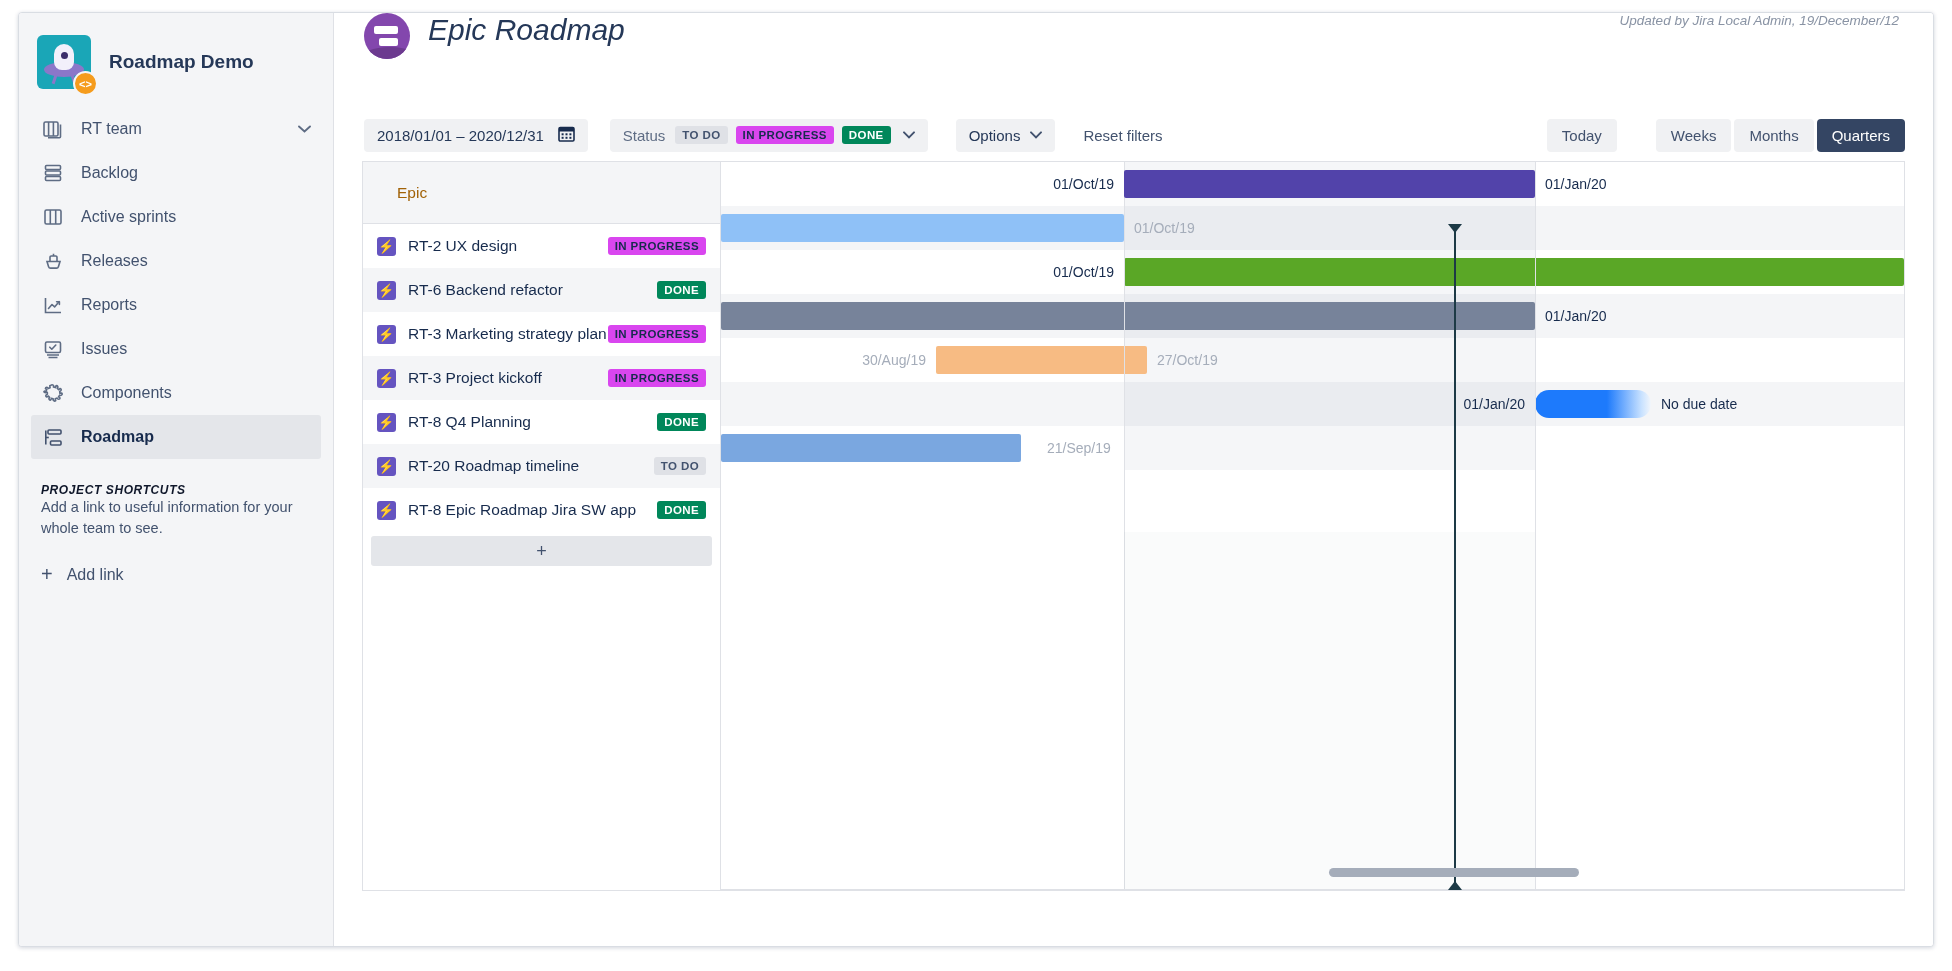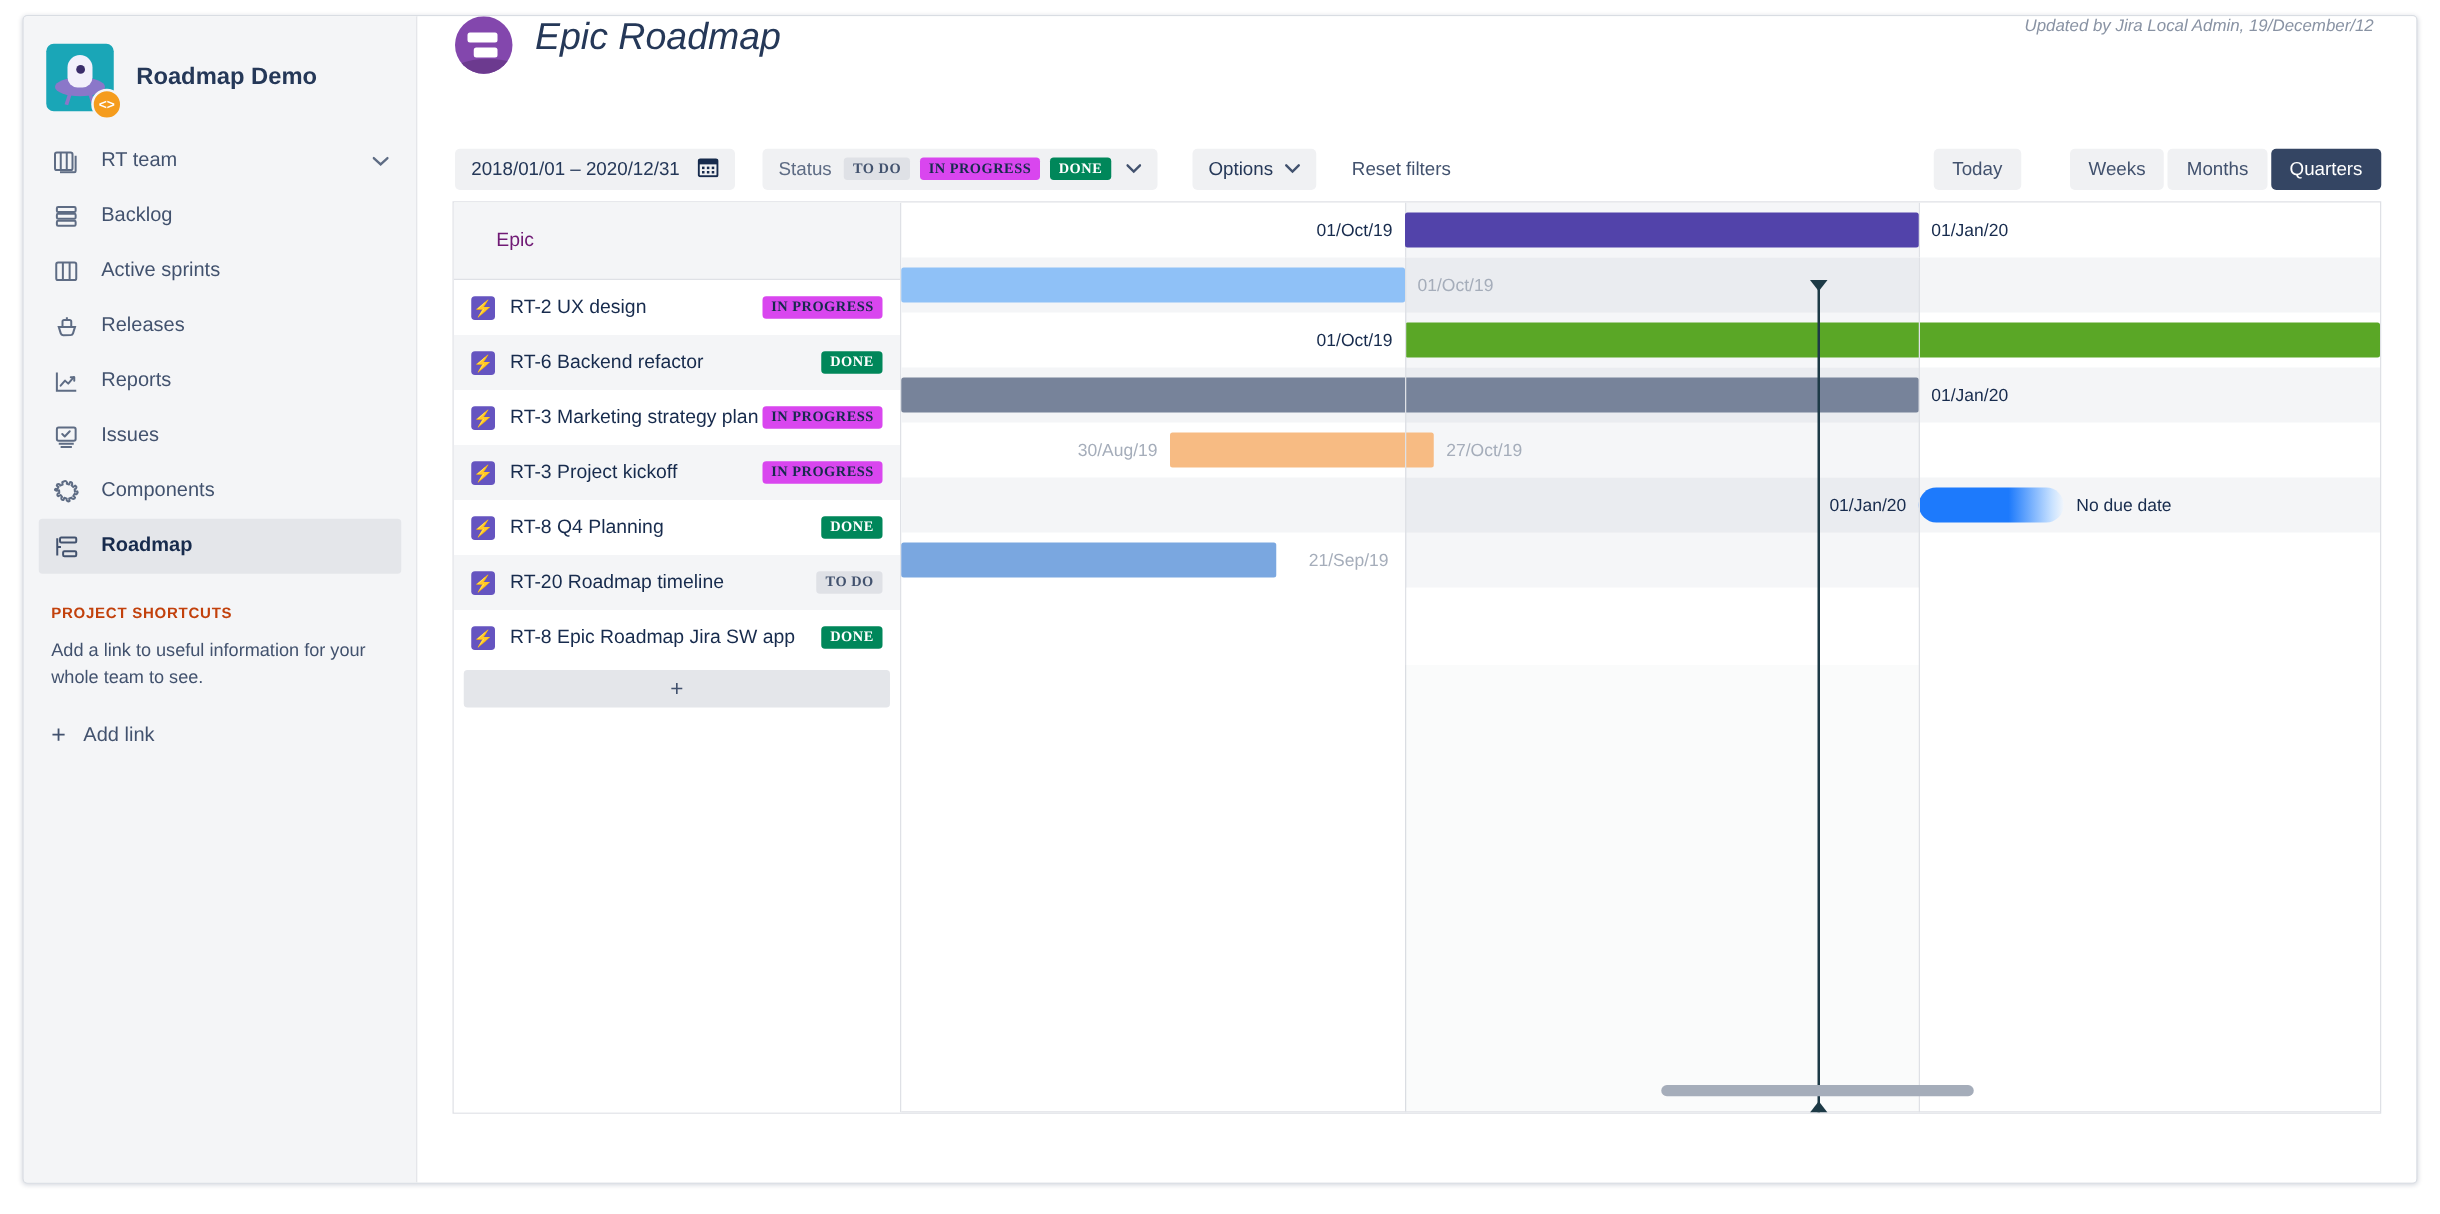--- a/index.html
+++ b/index.html
@@ -89,21 +89,21 @@
     width: 24px; height: 24px; flex: 0 0 24px;
     margin-right: 16px;
     display: flex; align-items: center; justify-content: center;
     color: #5e6c84;
   }
   .nav-chev { margin-left: auto; color: #5e6c84; font-size: 13px; }
 
   .shortcuts { padding: 24px 22px 0 22px; }
   .shortcuts-title {
     font-size: 12px; letter-spacing: .6px; font-weight: bold;
-    color: #c2410c; text-transform: uppercase; margin-bottom: 14px;
+    color: #0f172a; text-transform: uppercase; margin-bottom: 0; font-style: italic;
   }
   .shortcuts-desc { font-size: 14.5px; color: #42526e; line-height: 1.45; }
   .add-link {
     display: flex; align-items: center; margin-top: 24px;
     color: #42526e; font-size: 16px; cursor: pointer;
   }
   .add-link .plus { font-size: 20px; margin-right: 14px; color: #42526e; }
 
   
   .main {
@@ -163,21 +163,21 @@
     white-space: nowrap;
   }
   .date-pill { margin-left: 2px; }
   .date-pill .cal {
     margin-left: 14px; font-size: 16px; line-height: 1;
   }
   .status-pill { margin-left: 22px; gap: 8px; }
   .status-label { color: #5e6c84; margin-right: 2px; }
   .lozenge {
     font-size: 11.5px; font-weight: bold; letter-spacing: .4px;
-    padding: 3px 7px; border-radius: 3px; font-family: Liberation Serif, serif;
+    padding: 3px 7px; border-radius: 3px;
   }
   .lz-todo { background: #dfe1e6; color: #42526e; }
   .lz-prog { background: #d946ef; color: #172b4d; }
   .lz-done { background: #00875a; color: #ffffff; }
   .status-pill .chev { margin-left: 4px; color: #42526e; font-size: 12px; }
   .options-pill { margin-left: 28px; gap: 10px; }
   .options-pill .chev { color: #42526e; font-size: 12px; }
   .reset-filters {
     margin-left: 28px; font-size: 15px; color: #42526e; cursor: pointer;
   }
@@ -209,21 +209,21 @@
     background: #fff;
   }
   .col-time { flex: 1 1 auto; position: relative; }
 
   .hdr {
     height: 62px;
     background: #f4f5f7;
     border-bottom: 1px solid #dfe1e6;
     display: flex; align-items: center;
   }
-  .hdr-epic { padding-left: 34px; font-size: 15.5px; color: #701a75; }
+  .hdr-epic { padding-left: 34px; font-size: 15.5px; color: #a16207; }
   .hdr-time { display: flex; height: 62px; }
   .q-cell {
     display: flex; align-items: center; justify-content: center;
     font-size: 15px; color: #42526e;
     border-right: 1px solid #dfe1e6;
     height: 100%;
   }
   .q-cell.shaded { background: #ebecf0; }
   .q-cell:last-child { border-right: none; }
 

